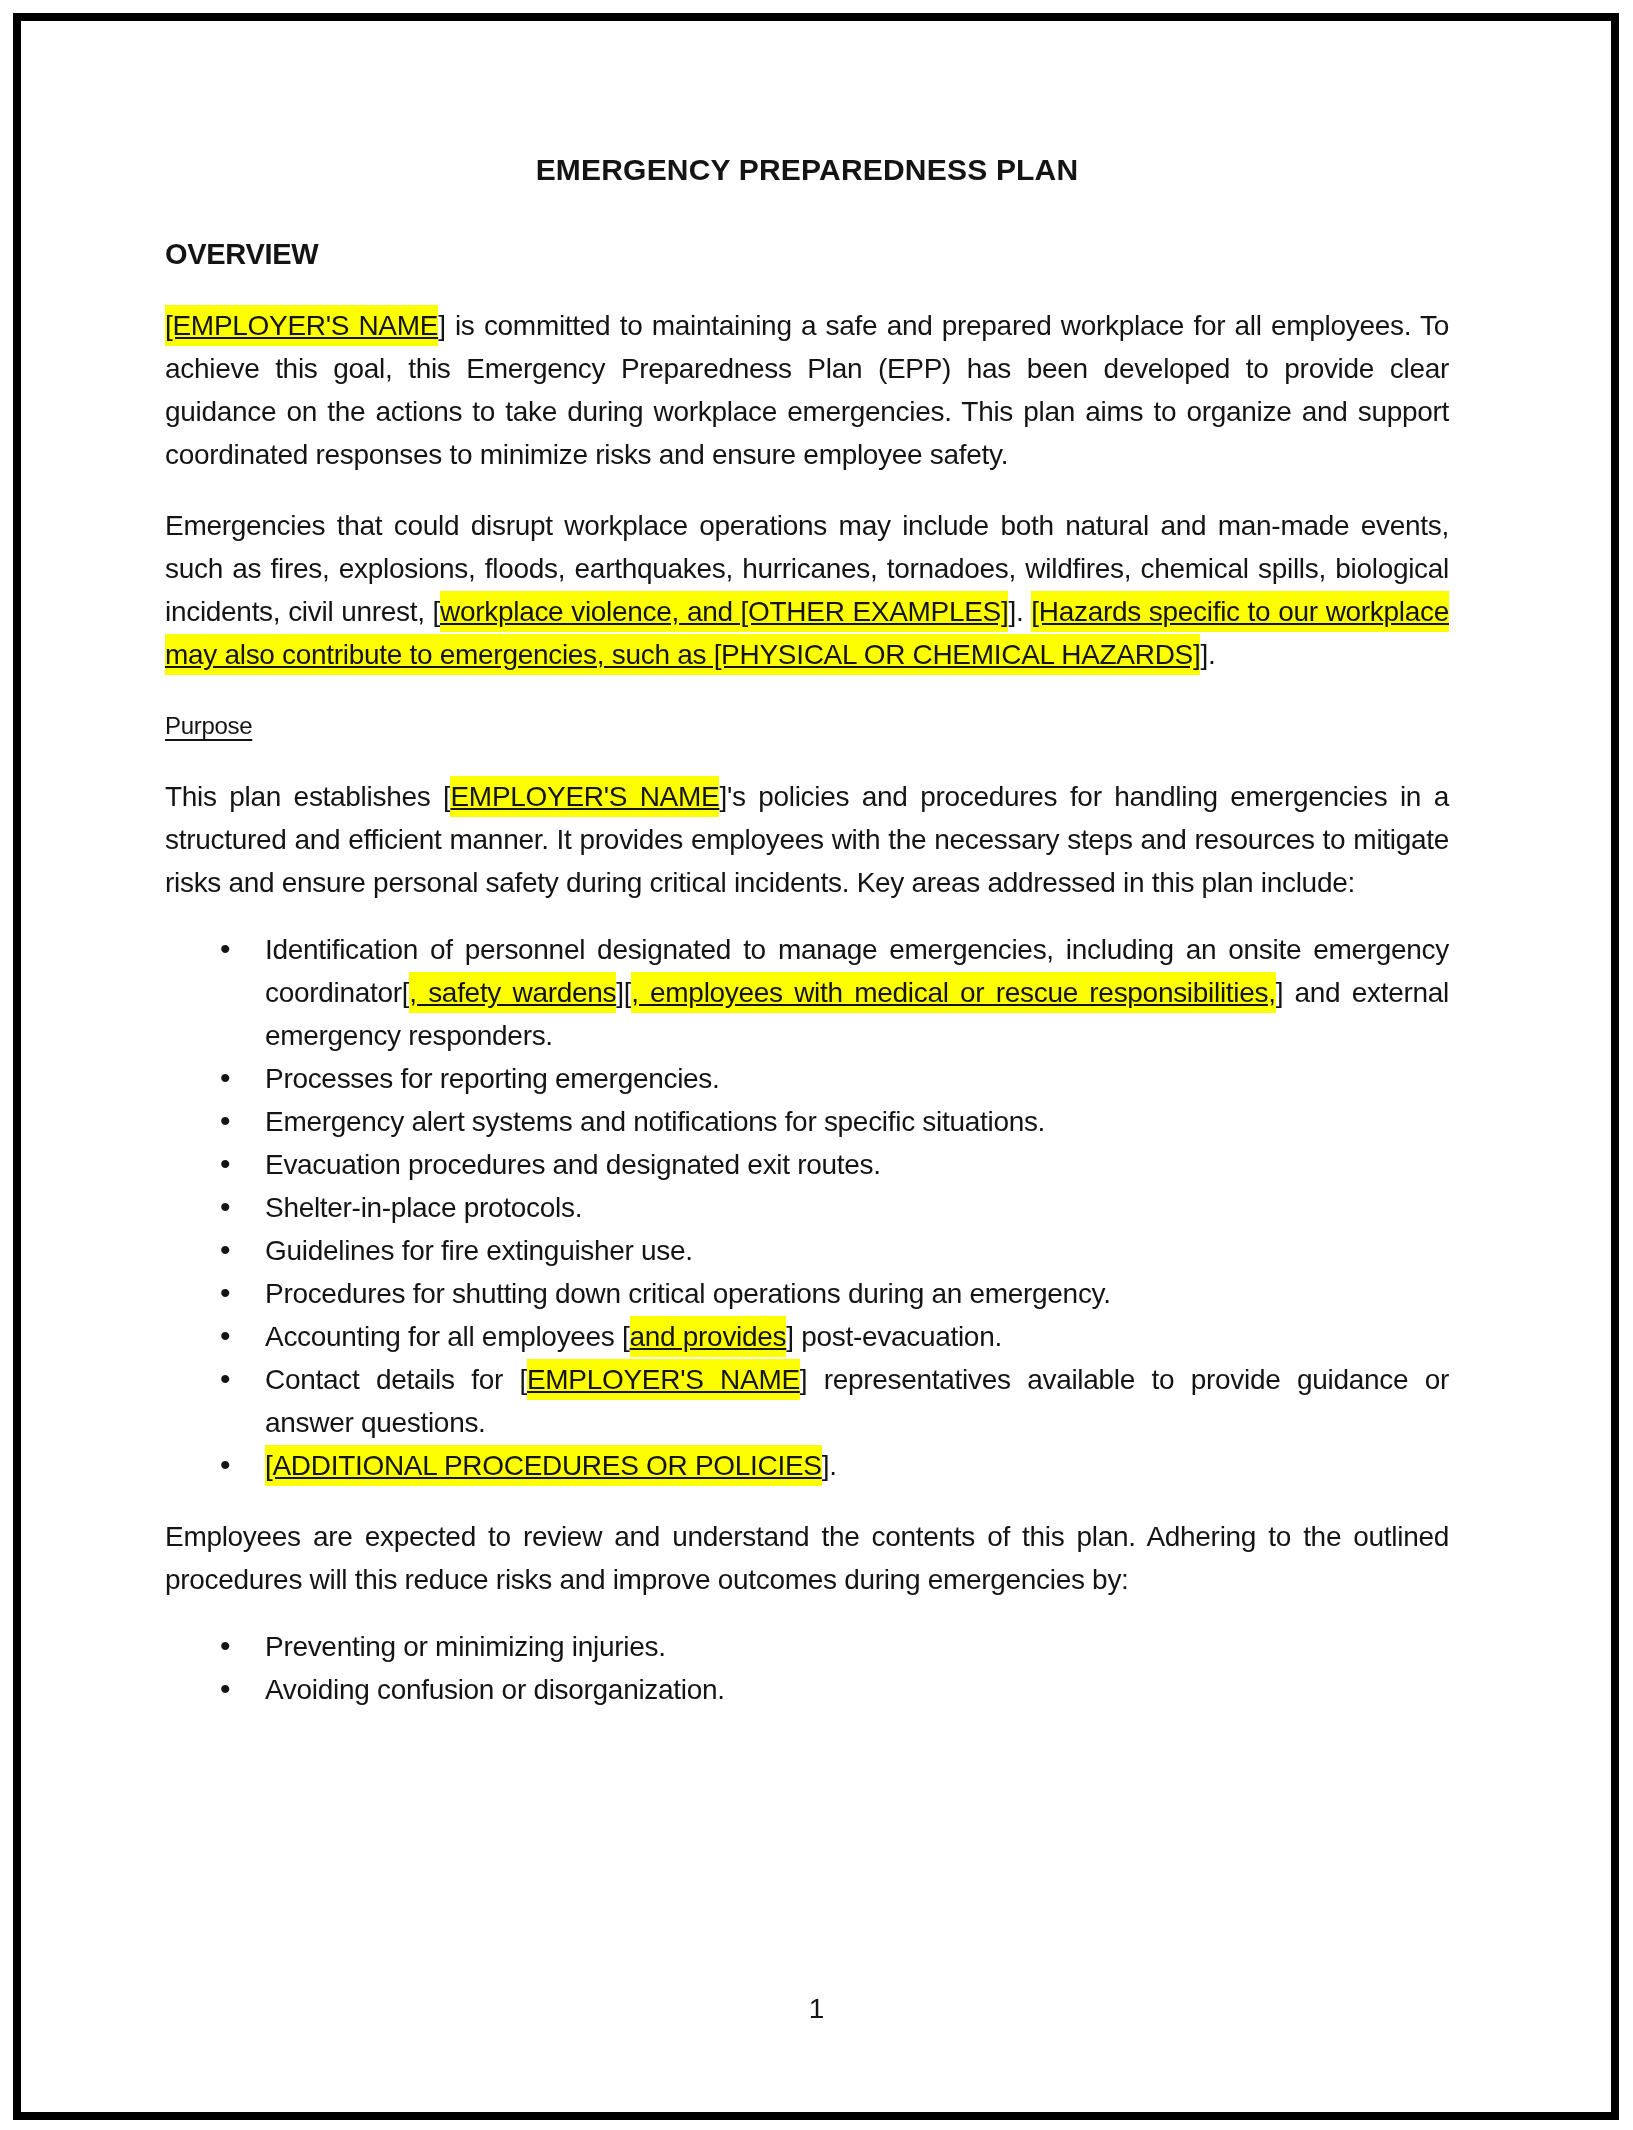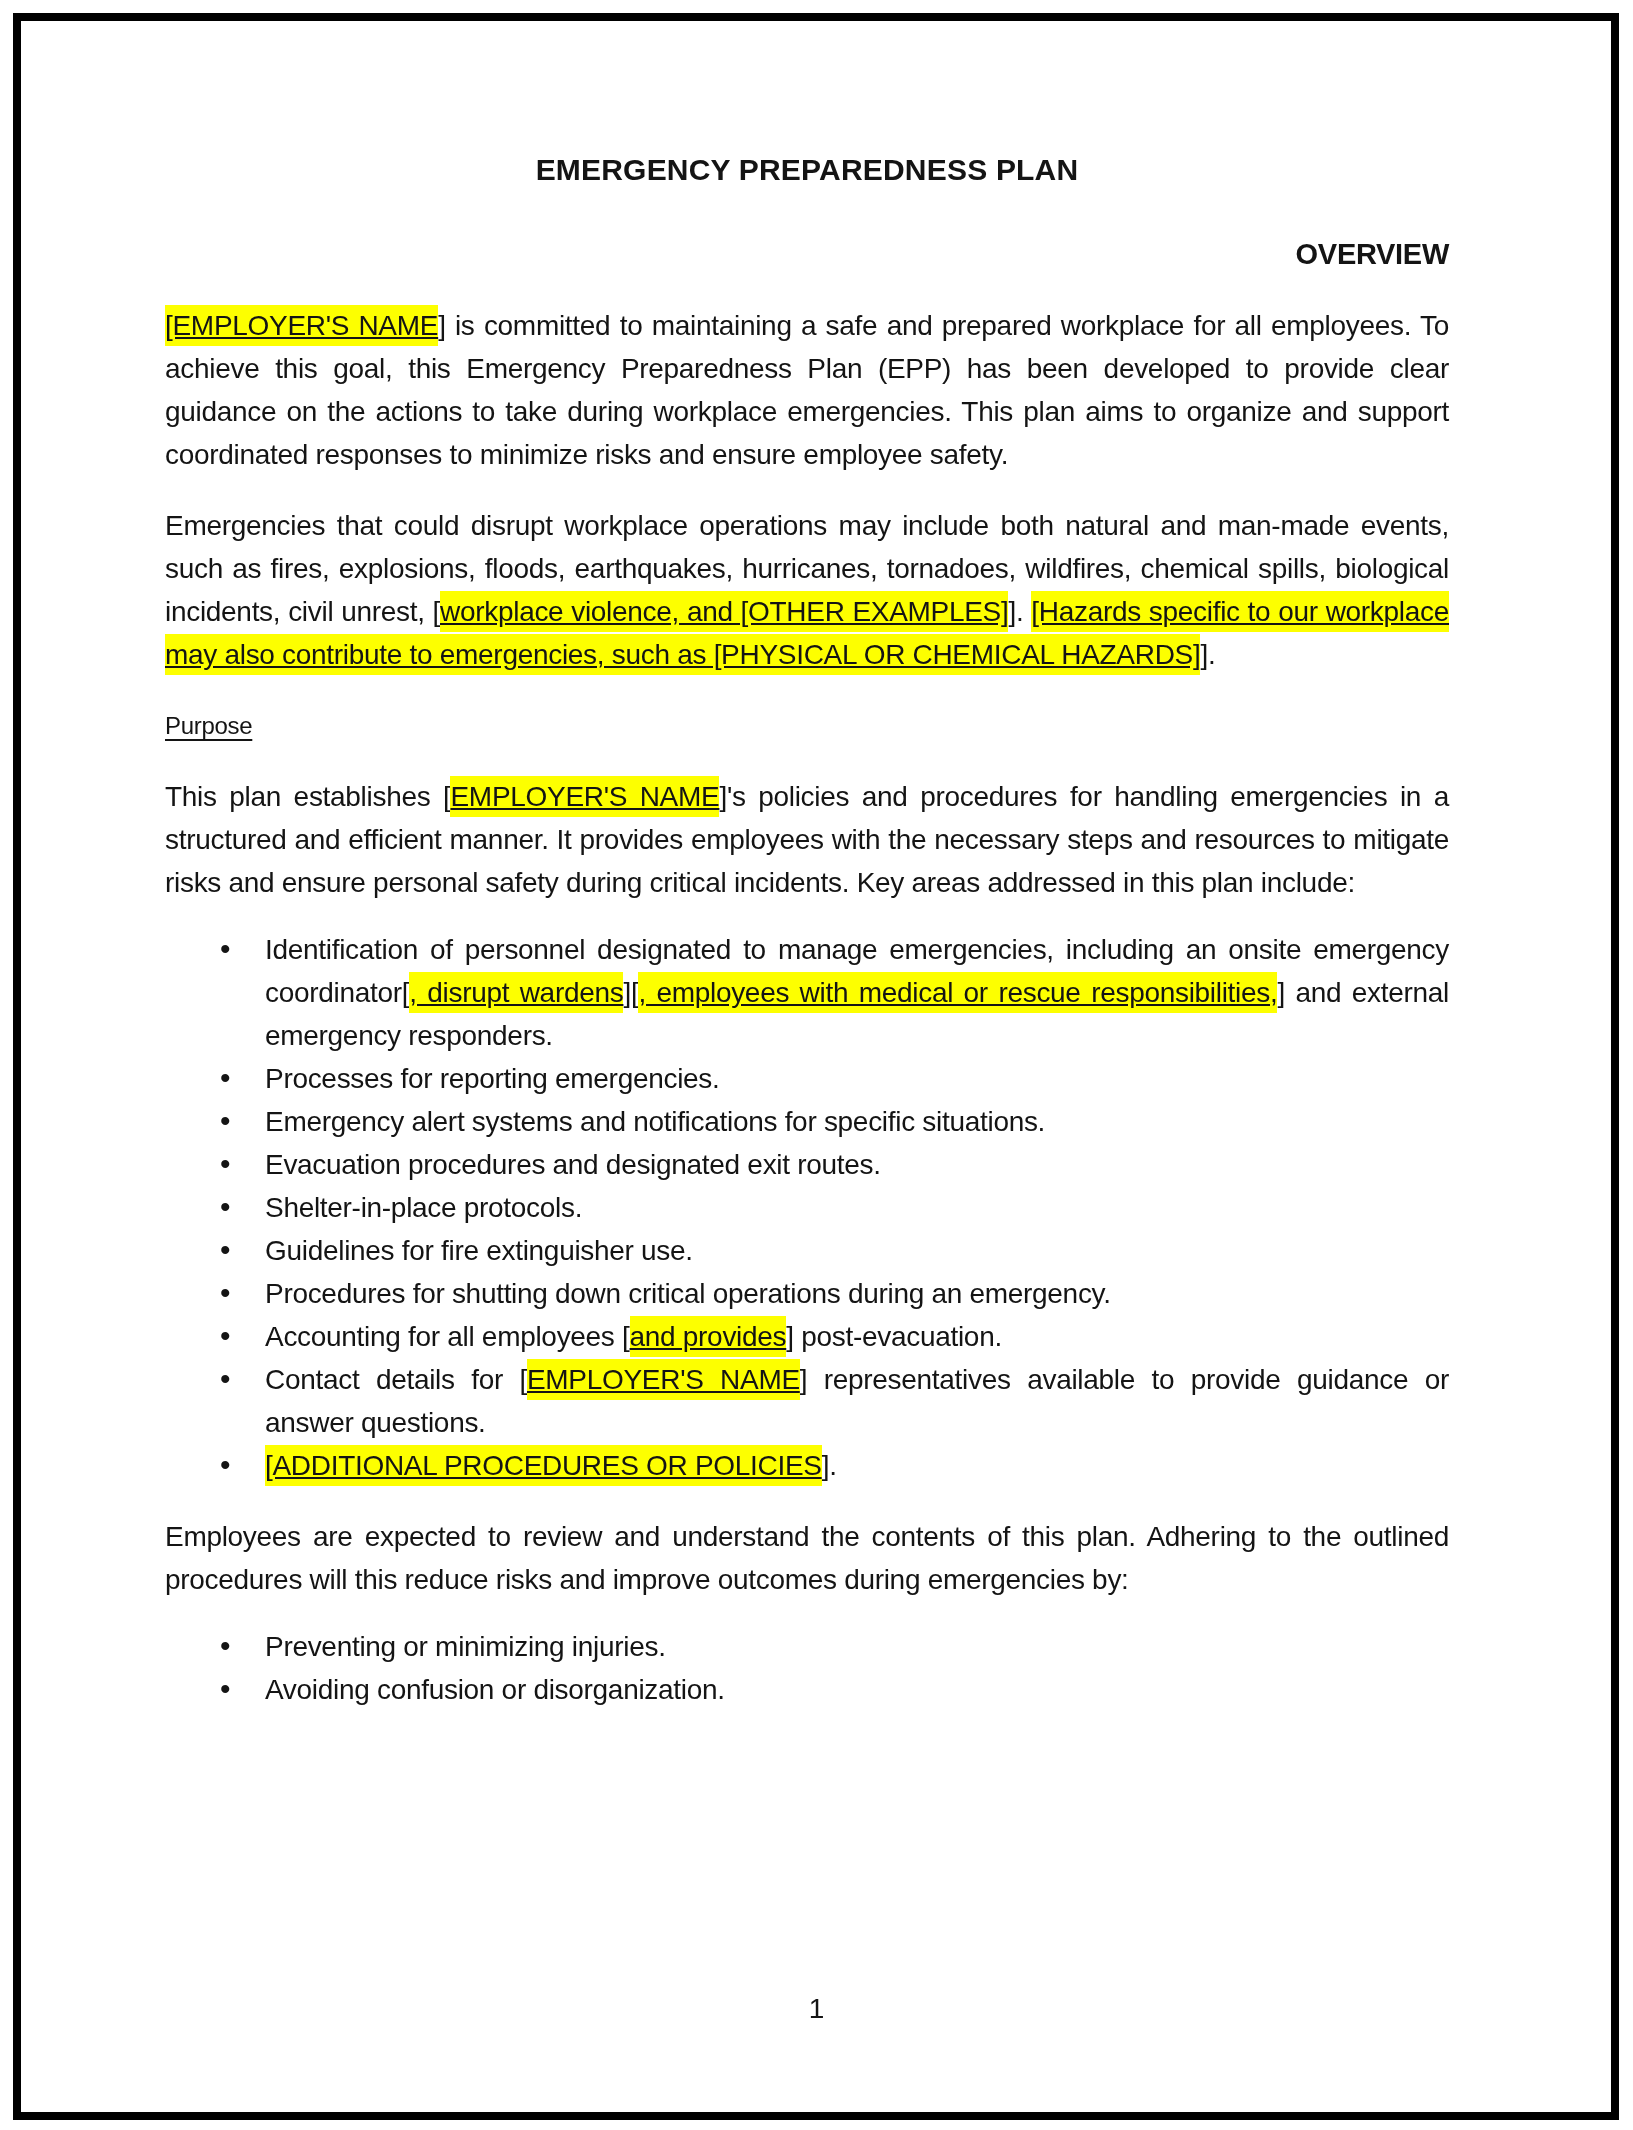--- a/index.html
+++ b/index.html
@@ -39,21 +39,20 @@
     font-size: 30px;
     letter-spacing: 0.2px;
   }
   .heading {
     margin-top: 42px;
     font-size: 24px;
   }
   .heading.bold {
     font-weight: 700;
     font-size: 29px;
-    text-align: right;
   }
   .heading.underline {
     margin-top: 28px;
     font-weight: 400;
     text-decoration: underline;
     text-decoration-thickness: 2px;
     text-underline-offset: 5px;
   }
   p.para {
     margin: 28px 0 0 0;
@@ -97,21 +96,21 @@
 
 <main class="content">
   <div class="doc-title">EMERGENCY PREPAREDNESS PLAN</div>
   <div id="blocks">
       <div class="heading bold">OVERVIEW</div>
       <p class="para"><span class="hl">[EMPLOYER'S NAME</span><span class="tx">] is committed to maintaining a safe and prepared workplace for all employees. To achieve this goal, this Emergency Preparedness Plan (EPP) has been developed to provide clear guidance on the actions to take during workplace emergencies. This plan aims to organize and support coordinated responses to minimize risks and ensure employee safety.</span></p>
       <p class="para"><span class="tx">Emergencies that could disrupt workplace operations may include both natural and man-made events, such as fires, explosions, floods, earthquakes, hurricanes, tornadoes, wildfires, chemical spills, biological incidents, civil unrest, [</span><span class="hl">workplace violence, and [OTHER EXAMPLES]</span><span class="tx">]. </span><span class="hl">[Hazards specific to our workplace may also contribute to emergencies, such as [PHYSICAL OR CHEMICAL HAZARDS]</span><span class="tx">].</span></p>
       <div class="heading underline">Purpose</div>
       <p class="para"><span class="tx">This plan establishes [</span><span class="hl">EMPLOYER'S NAME</span><span class="tx">]'s policies and procedures for handling emergencies in a structured and efficient manner. It provides employees with the necessary steps and resources to mitigate risks and ensure personal safety during critical incidents. Key areas addressed in this plan include:</span></p>
       <ul class="blist">
-        <li><span class="dot">•</span><span class="tx">Identification of personnel designated to manage emergencies, including an onsite emergency coordinator[</span><span class="hl">, disrupt wardens</span><span class="tx">][</span><span class="hl">, employees with medical or rescue responsibilities,</span><span class="tx">] and external emergency responders.</span></li>
+        <li><span class="dot">•</span><span class="tx">Identification of personnel designated to manage emergencies, including an onsite emergency coordinator[</span><span class="hl">, safety wardens</span><span class="tx">][</span><span class="hl">, employees with medical or rescue responsibilities,</span><span class="tx">] and external emergency responders.</span></li>
         <li><span class="dot">•</span><span class="tx">Processes for reporting emergencies.</span></li>
         <li><span class="dot">•</span><span class="tx">Emergency alert systems and notifications for specific situations.</span></li>
         <li><span class="dot">•</span><span class="tx">Evacuation procedures and designated exit routes.</span></li>
         <li><span class="dot">•</span><span class="tx">Shelter-in-place protocols.</span></li>
         <li><span class="dot">•</span><span class="tx">Guidelines for fire extinguisher use.</span></li>
         <li><span class="dot">•</span><span class="tx">Procedures for shutting down critical operations during an emergency.</span></li>
         <li><span class="dot">•</span><span class="tx">Accounting for all employees [</span><span class="hl">and provides</span><span class="tx">] post-evacuation.</span></li>
         <li><span class="dot">•</span><span class="tx">Contact details for [</span><span class="hl">EMPLOYER'S NAME</span><span class="tx">] representatives available to provide guidance or answer questions.</span></li>
         <li><span class="dot">•</span><span class="hl">[ADDITIONAL PROCEDURES OR POLICIES</span><span class="tx">].</span></li>
       </ul>

